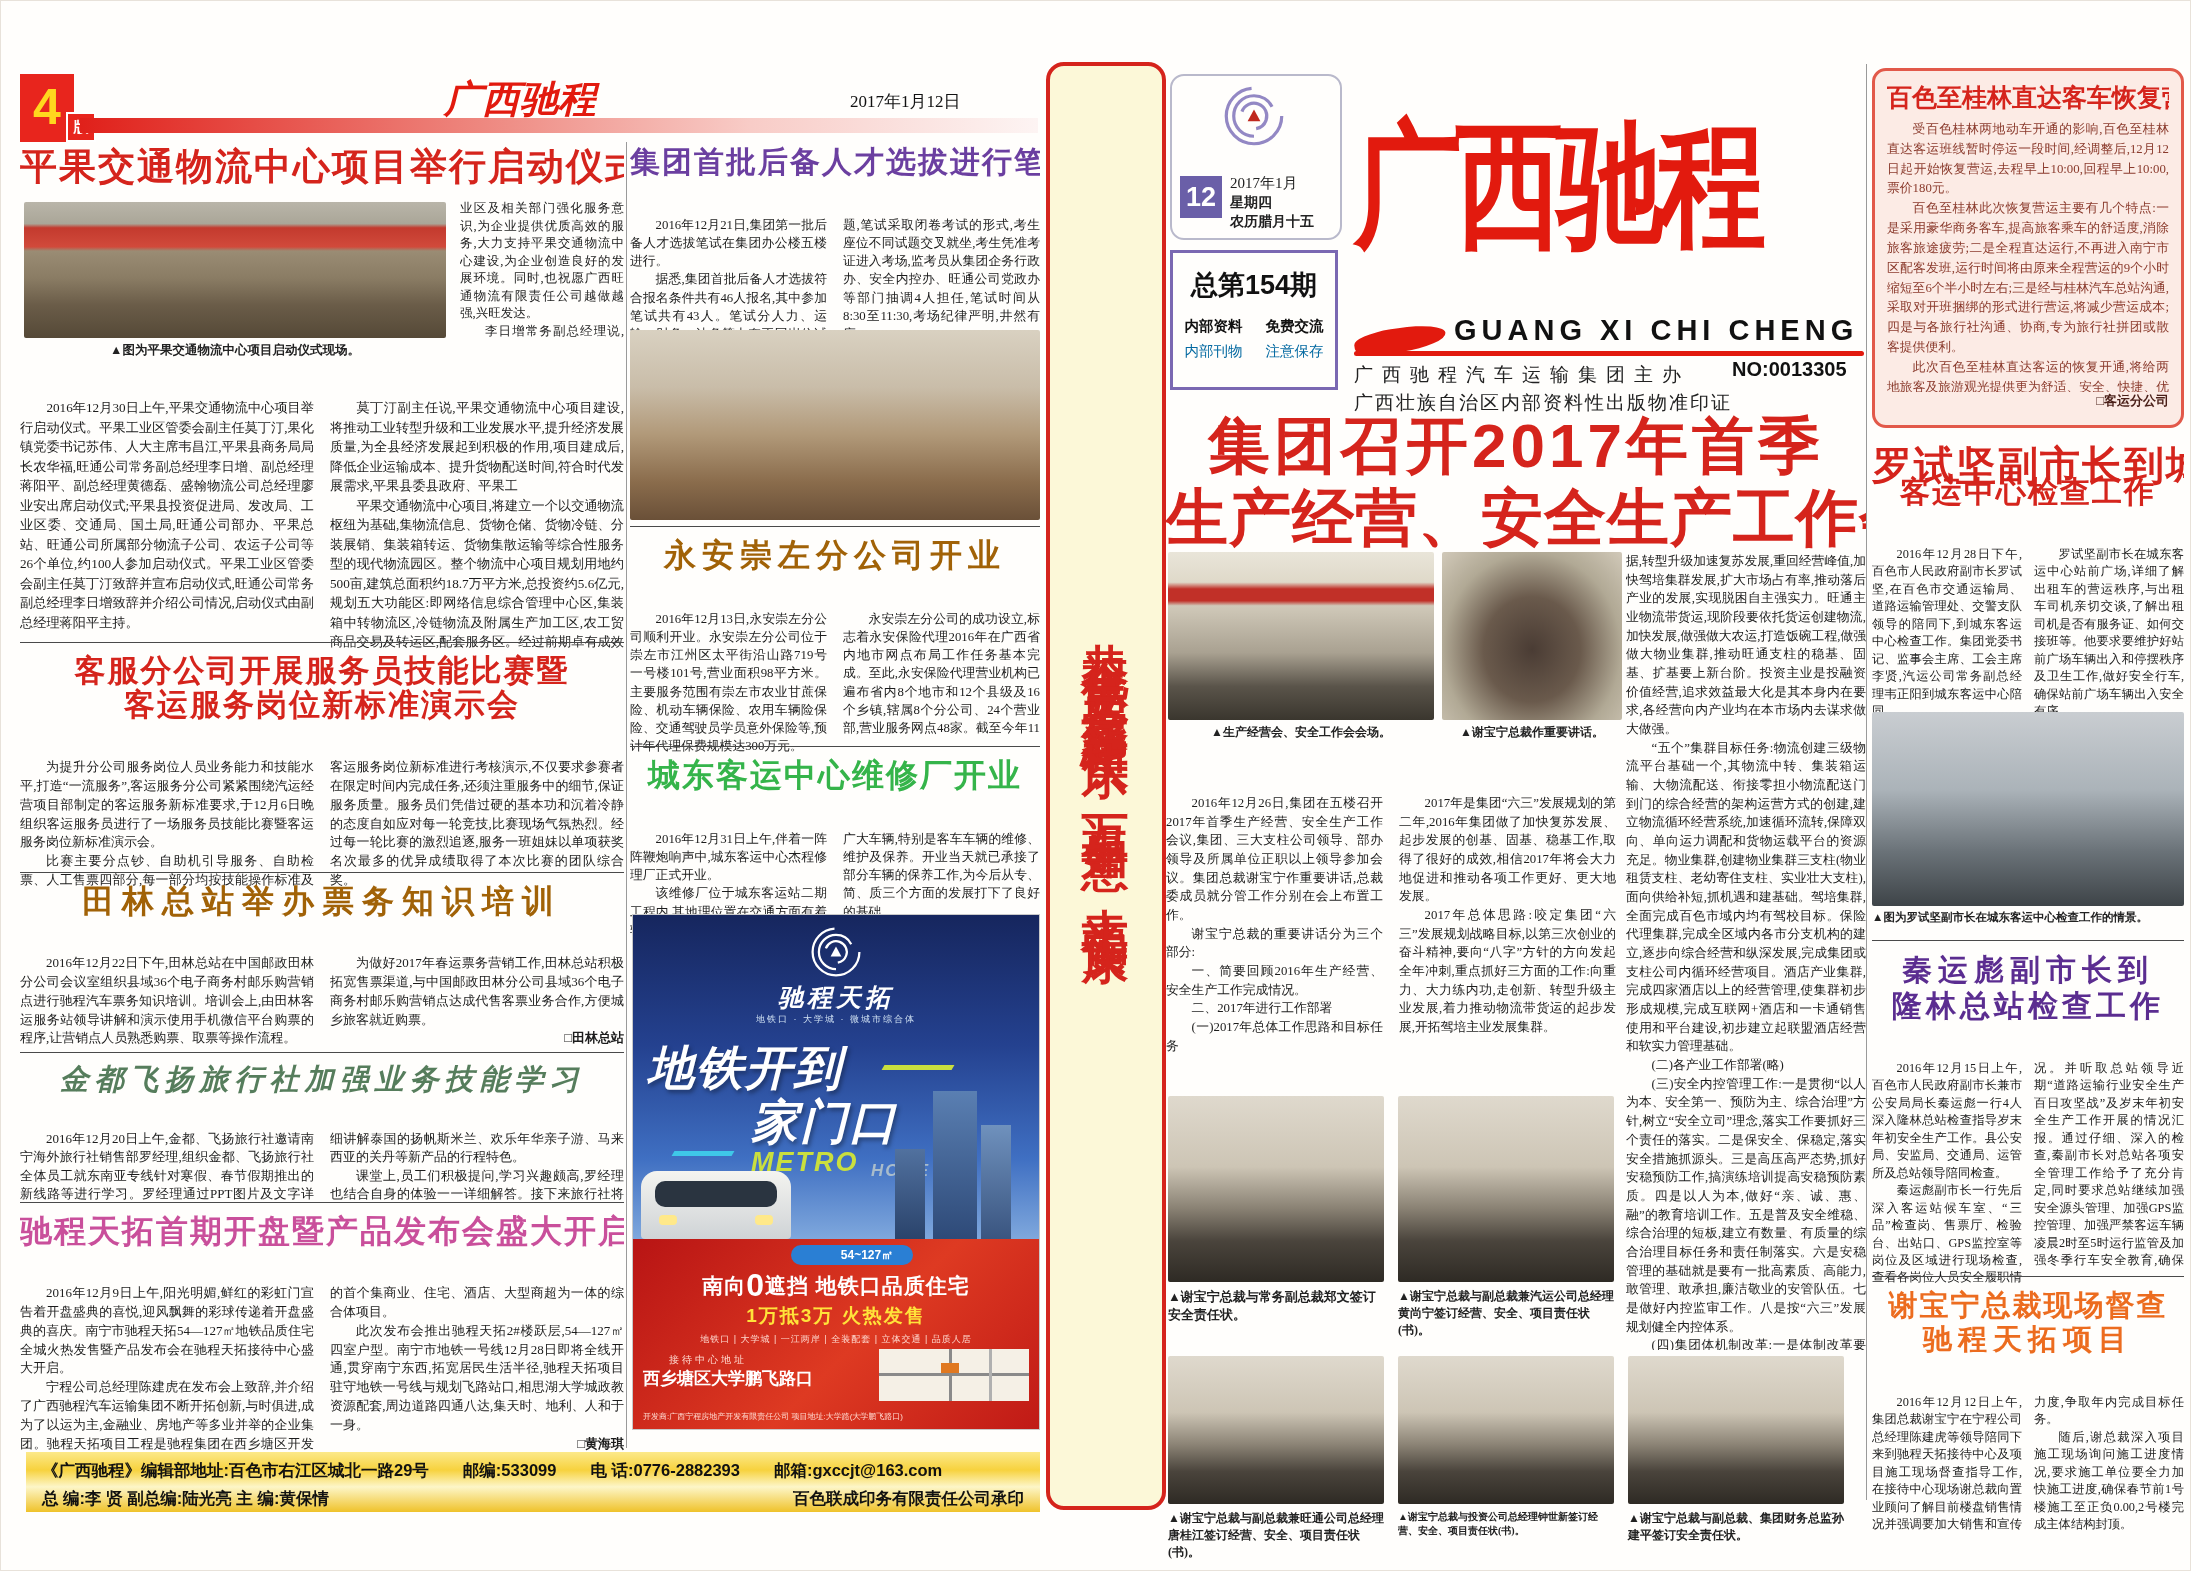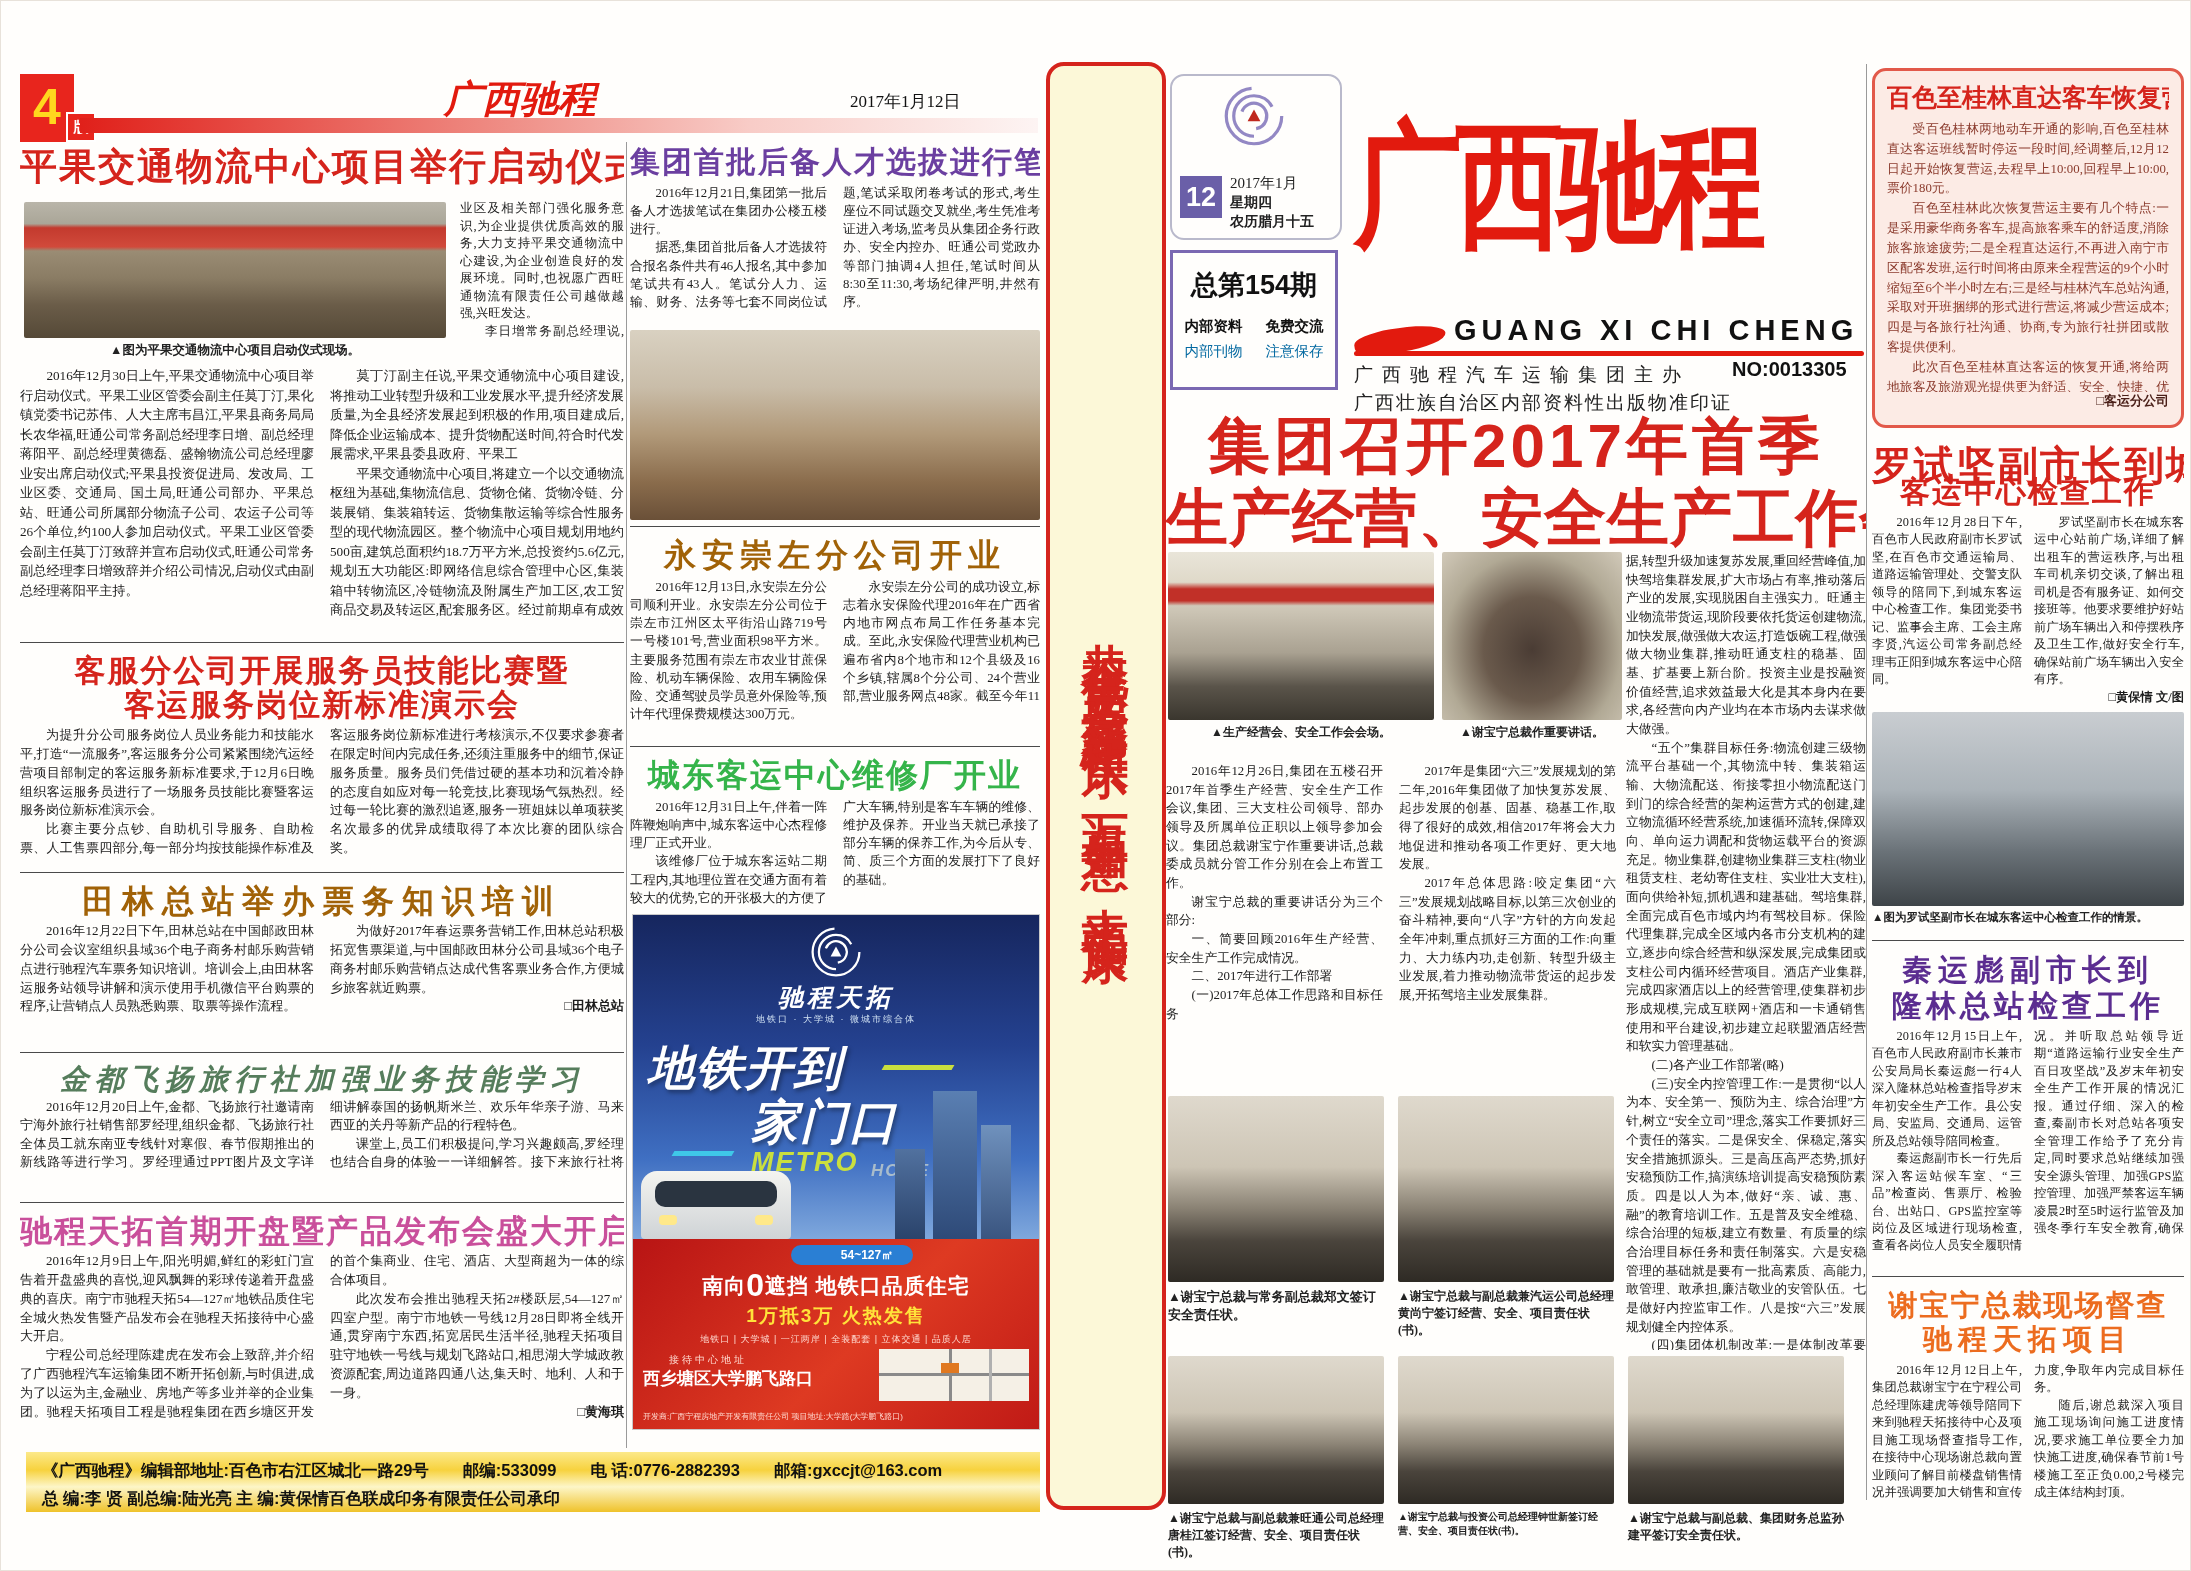--- a/index.html
+++ b/index.html
@@ -1,21 +1,21 @@
 <!DOCTYPE html>
 <html><head>
 <meta charset="utf-8">
 <style>
   html,body{margin:0;padding:0;background:#ffffff;}
   .sheet{position:relative;width:2191px;height:1571px;background:#fffefc;overflow:hidden;
          font-family:"Liberation Sans",sans-serif;box-shadow:inset 0 0 0 1px #e8e2da;}
   .abs{position:absolute;}
   .jt{text-align:justify;color:#1c1c1c;font-family:"Liberation Serif",serif;}
   .jt p{margin:0;text-indent:2em;}
-  .cols2{column-count:2;column-gap:16px;overflow:hidden;}
+  .cols2{column-count:2;column-gap:16px;overflow:hidden;margin-top:32px;}
   .by{font-weight:bold;text-align:right;text-indent:0 !important;}
   .cap{font-weight:bold;color:#222;font-family:"Liberation Serif",serif;}
   .art-title{font-weight:900;text-align:center;letter-spacing:2px;white-space:nowrap;overflow:hidden;}
   .t-red{color:#d5241c}.t-teal{color:#a16207}.t-green{color:#35b44a}
   .t-greenb{color:#567d5c;font-style:italic}.t-mag{color:#c94f9b}
   .t-purple{color:#6b3fa0}.t-purple2{color:#5b2d90}.t-orange{color:#ec6c1f}
   .hline{position:absolute;height:1px;background:#4a4a4a;}
   .vrule{position:absolute;width:1px;background:#9a9a9a;}
   .photo{position:absolute;border-radius:2px;overflow:hidden;}
   .ph-a{background:linear-gradient(180deg,#b9b5a9 0%,#aaa698 16%,#c33a2e 19%,#d14a3b 33%,#9a8c74 36%,#8a7c64 56%,#6a5c48 76%,#554937 100%);}
@@ -300,19 +300,19 @@
     </div>
   </div>
 
   <div class="footerbar" style="left:26px;top:1452px;width:1014px;height:60px;">
     <div style="display:flex;gap:34px;white-space:nowrap;">
       <span>《广西驰程》编辑部地址:百色市右江区城北一路29号</span>
       <span>邮编:533099</span>
       <span>电 话:0776-2882393</span>
       <span>邮箱:gxccjt@163.com</span>
     </div>
-    <div style="display:flex;margin-top:6px;white-space:nowrap;">
+    <div style="display:flex;justify-content:space-between;margin-top:6px;white-space:nowrap;">
       <span>总  编:李 贤   副总编:陆光亮   主  编:黄保情</span>
       <span>百色联成印务有限责任公司承印</span>
     </div>
   </div>
 
 </div>
 
 </body></html>

